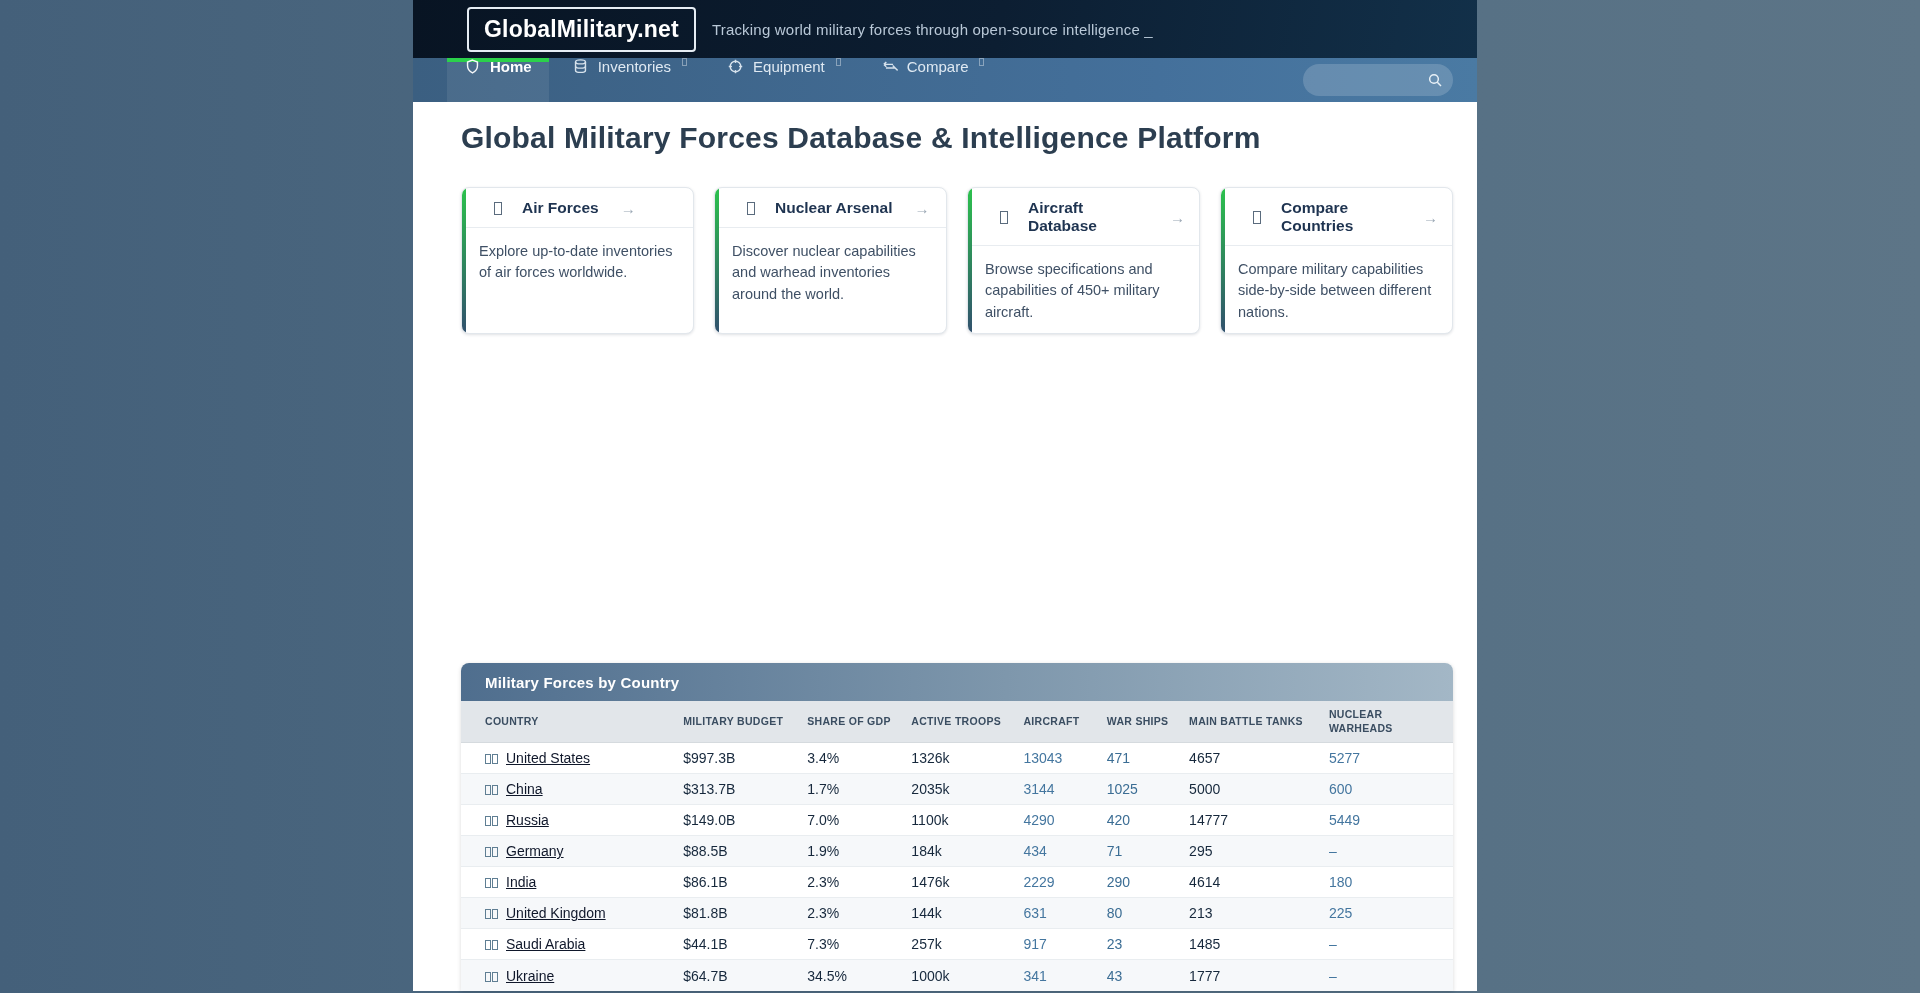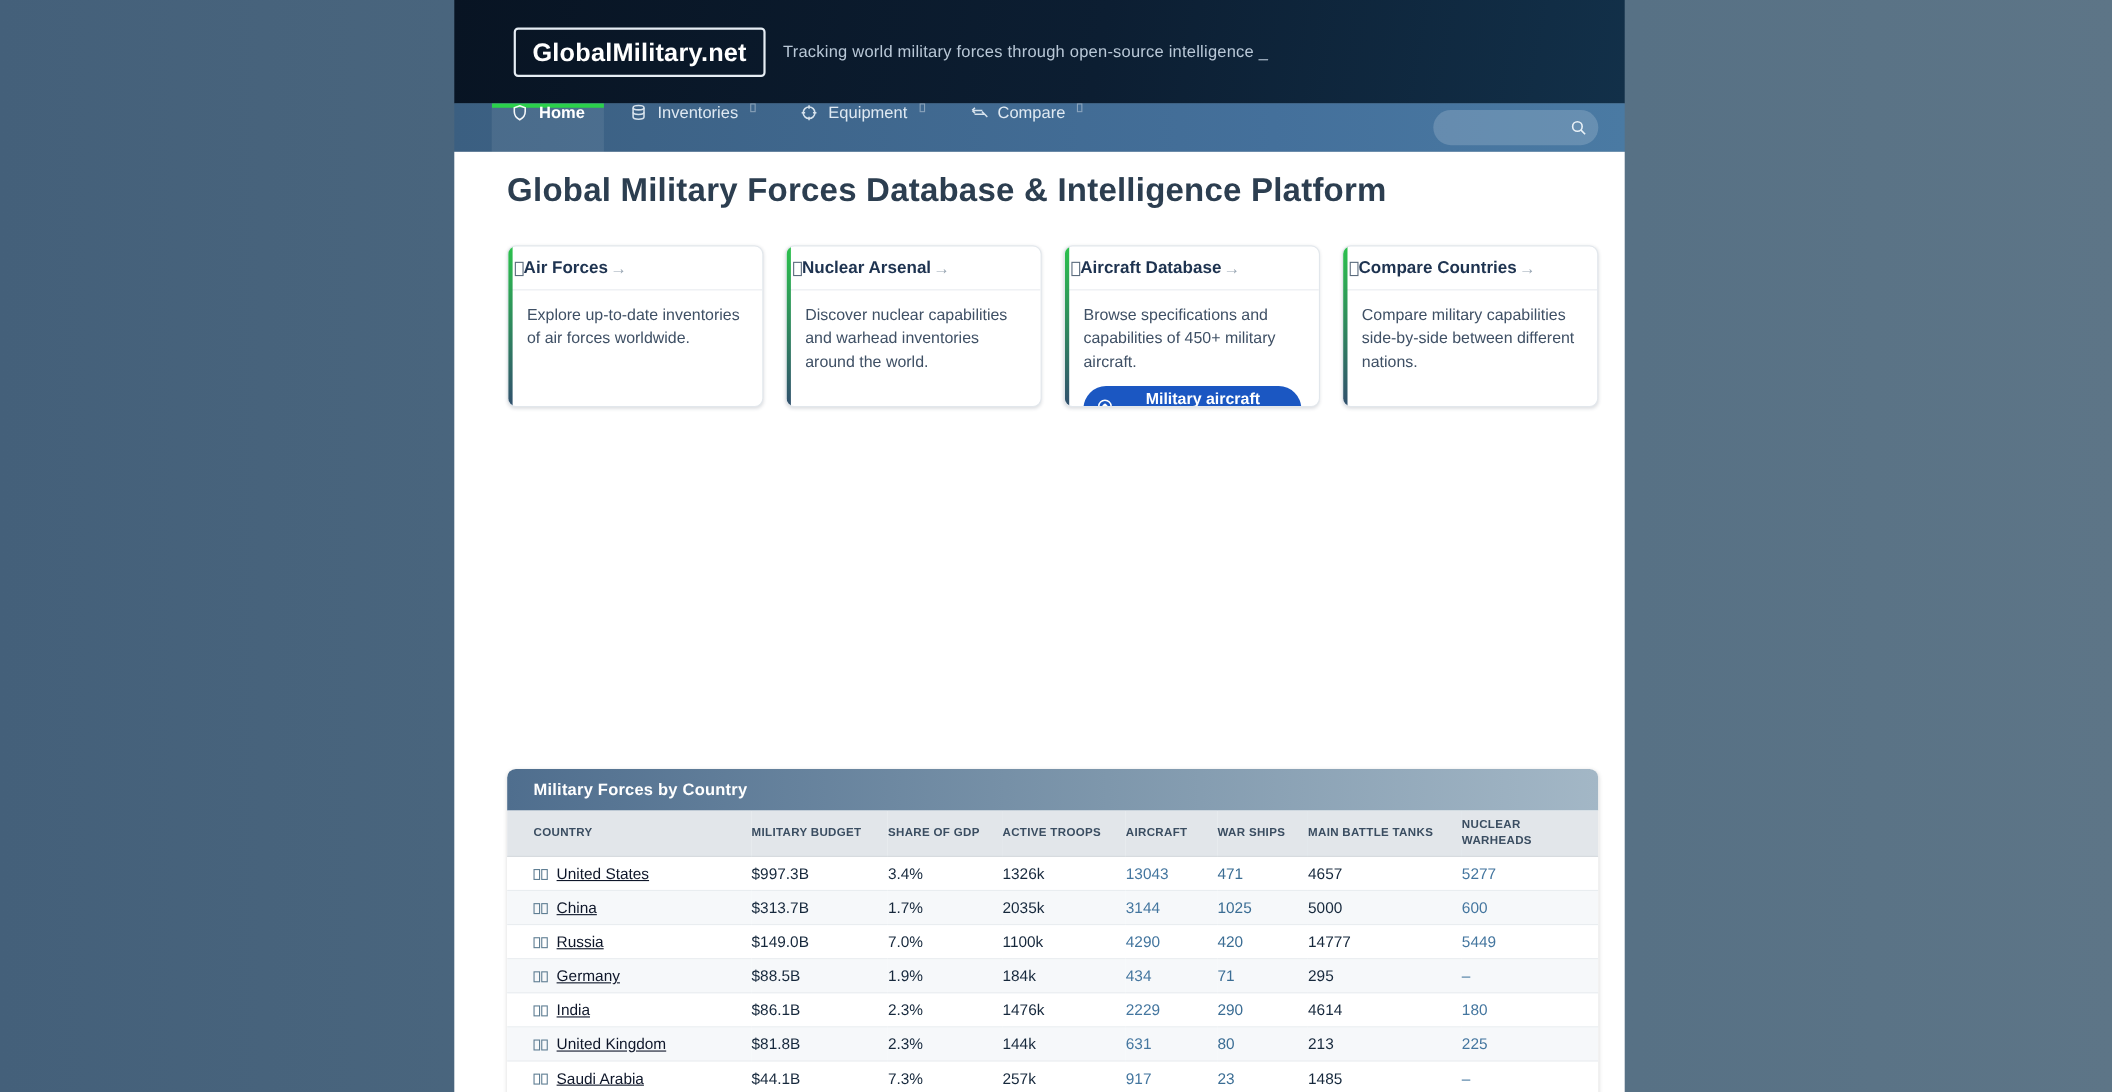--- a/index.html
+++ b/index.html
@@ -5,21 +5,21 @@
   * { margin:0; padding:0; box-sizing:border-box; }
   html,body { width:1920px; height:993px; overflow:hidden; }
   body {
     font-family:"Liberation Sans","DejaVu Sans",sans-serif;
     background:linear-gradient(90deg,#44607a 0%,#516d83 55%,#5d7587 100%);
   }
   .site { width:1064px; margin-left:413px; }
 
   
   .masthead {
-    height:94px; display:flex; align-items:center;
+    height:58px; display:flex; align-items:center;
     background:linear-gradient(100deg,#081423 0%,#0c1e32 55%,#123049 100%);
     padding:0 48px 0 54px;
   }
   .logo-box {
     border:2px solid #e6edf4; border-radius:4px; padding:7px 15px;
     color:#ffffff; font-size:23px; font-weight:bold; letter-spacing:.2px;
     white-space:nowrap;
   }
   .tagline { color:#b9c8d7; font-size:15px; margin-left:16px; letter-spacing:.2px; }
 
@@ -64,21 +64,21 @@
   .cards { display:grid; grid-template-columns:repeat(4,1fr); gap:20px; margin-top:32px; }
   .card {
     position:relative; background:#fff; border:1px solid #e2e7ec; border-radius:8px;
     box-shadow:0 1px 3px rgba(25,45,65,.14); height:147px; overflow:hidden; cursor:pointer;
   }
   .card-strip {
     position:absolute; left:0; top:0; bottom:0; width:4px;
     background:linear-gradient(180deg,#2cc14d 0%,#31506d 100%);
   }
   .card-head {
-    display:flex; align-items:center; gap:0; padding:11px 14px 10px 6px;
+    display:flex; align-items:center; gap:20px; padding:11px 14px 10px 32px;
     border-bottom:1px solid #e8ecf0;
   }
   .card-title { font-size:15.5px; font-weight:bold; color:#1e3350; }
   .card-arrow { color:#9aa7b4; font-size:15px; margin-left:2px; }
   .tofu-card { width:8px; height:13px; border-color:#5a6b7d; flex:none; }
   .card-body { padding:13px 16px 0 17px; font-size:14.5px; line-height:1.48; color:#3f5065; }
   .pill-btn {
     display:inline-flex; align-items:center; gap:7px; margin:10px 0 0 0;
     background:#1b57c2; color:#fff; border:none; border-radius:999px;
     padding:4px 15px 5px 12px; font-size:14.5px; font-weight:bold; cursor:pointer;

